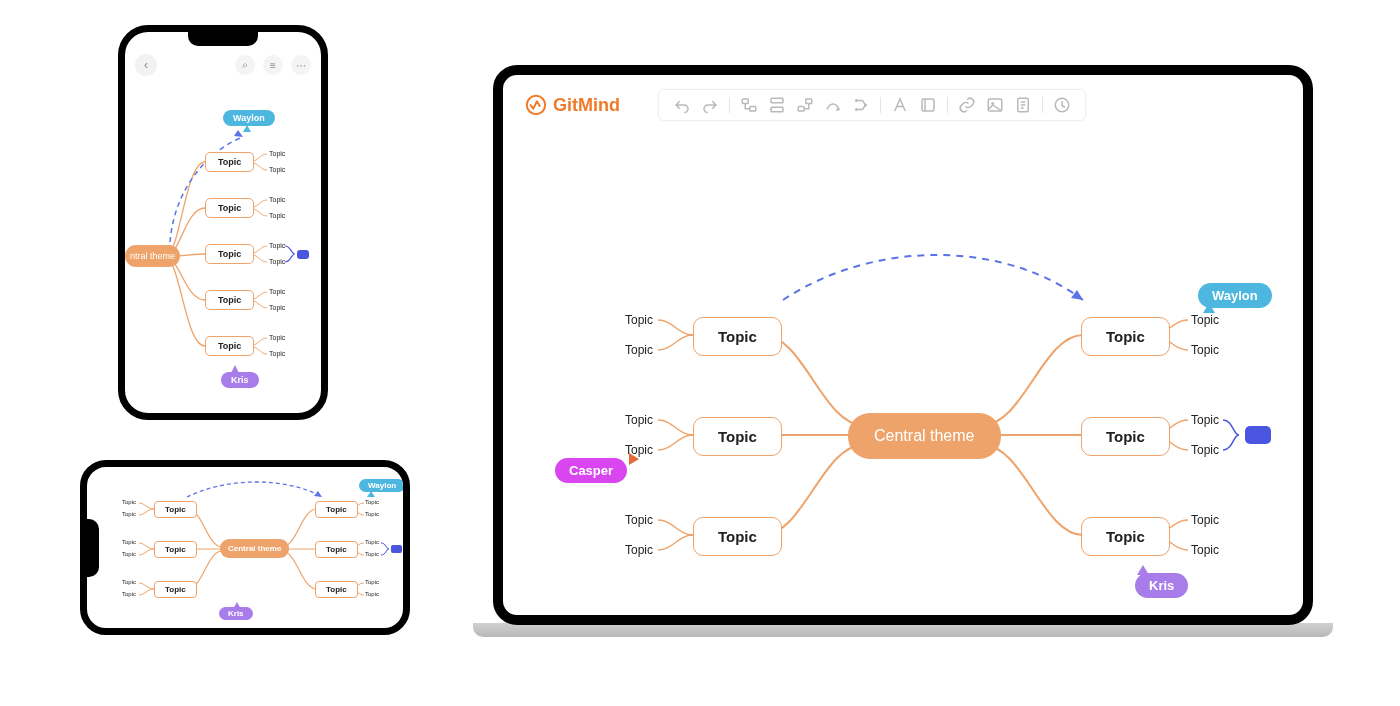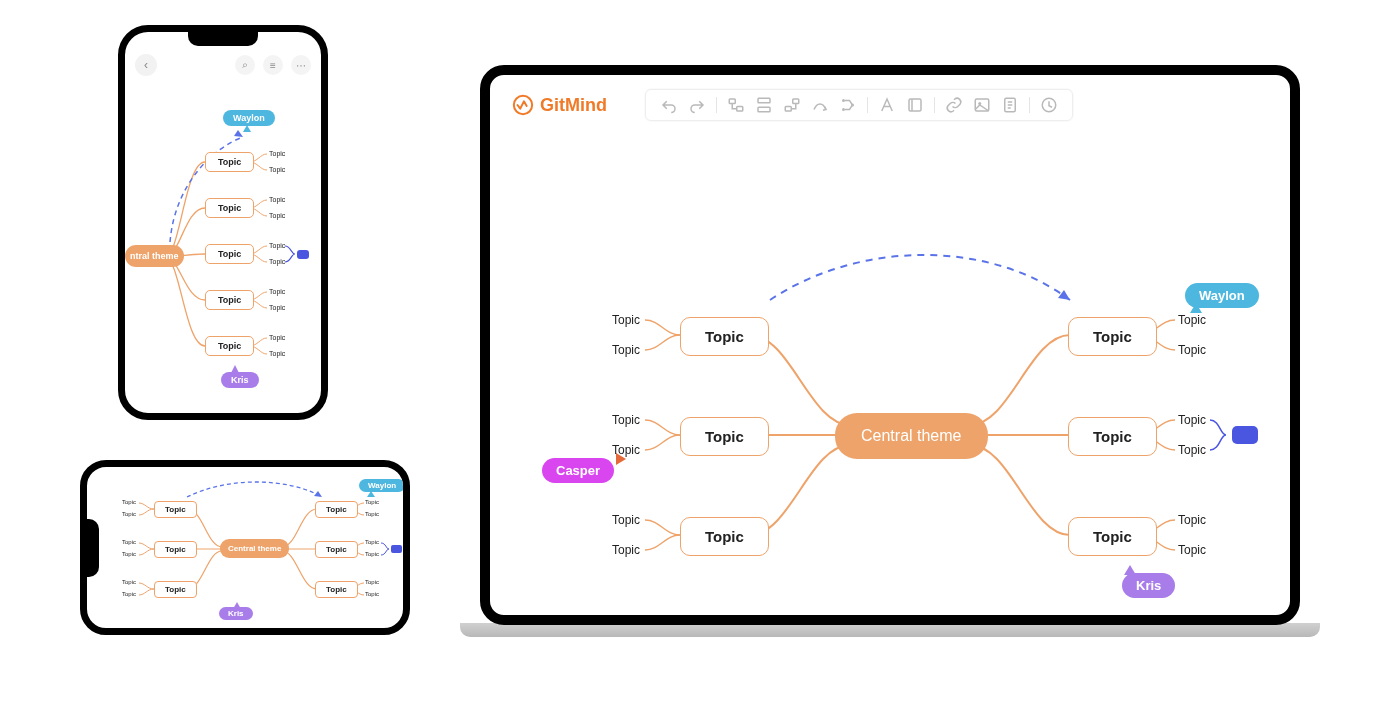--- a/index.html
+++ b/index.html
@@ -8,21 +8,21 @@
   background: #fff;
   width: 1400px;
   height: 706px;
   position: relative;
   overflow: hidden;
 }
 
 
 .laptop {
   position: absolute;
-  left: 460px;
+  left: 473px;
   top: 65px;
   width: 860px;
   height: 600px;
 }
 .laptop-screen {
   width: 820px;
   height: 560px;
   margin: 0 auto;
   border: 10px solid #000;
   border-radius: 24px;
@@ -173,21 +173,21 @@
   display: flex; align-items: center; justify-content: center;
   font-size: 10px; color: #888;
 }
 .pv-canvas { position: absolute; inset: 50px 0 0 0; }
 
 .pv-ct {
   position: absolute;
   background: #eea36a;
   color: #fff;
   font-size: 9px;
-  font-weight: 700;
+  font-weight: 400;
   border-radius: 11px;
   padding: 6px 5px;
   white-space: nowrap;
 }
 .pv-topic {
   position: absolute;
   border: 1px solid #eea36a;
   background: #fff;
   color: #222;
   font-size: 9px;

